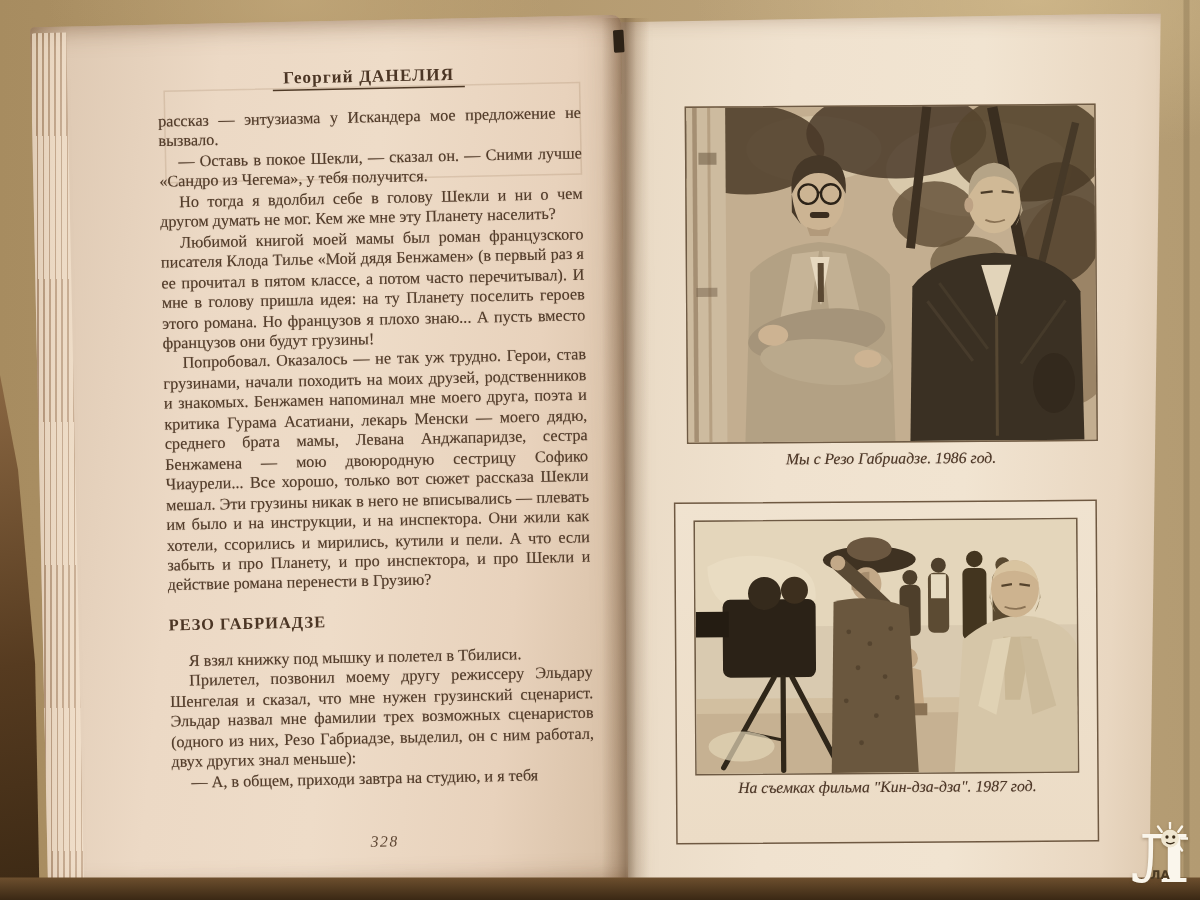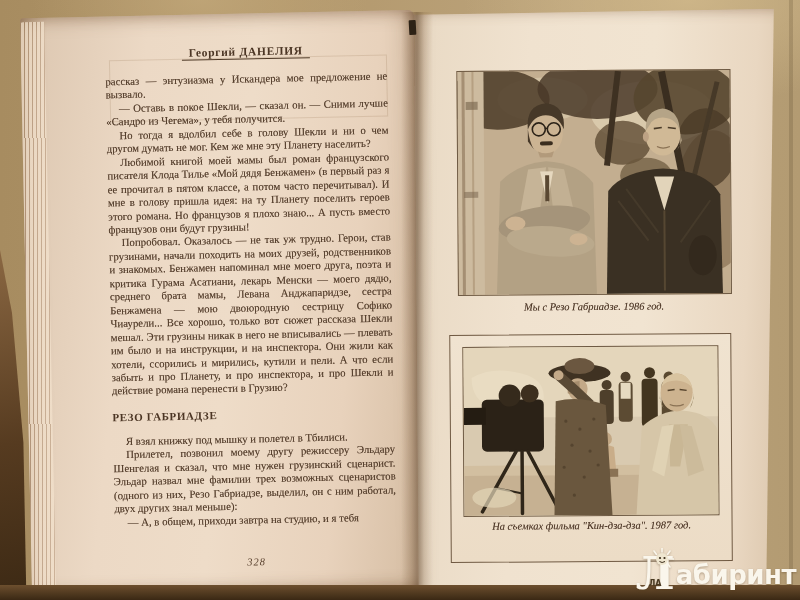--- a/index.html
+++ b/index.html
@@ -254,16 +254,15 @@
             <line x1="20" y1="19" x2="17.5" y2="15.5"></line>
           <line x1="4" y1="3" x2="6.5" y2="6.5"></line>
         </g>
         <circle cx="12" cy="11" r="6" fill="#efe6d0"></circle>
         <circle cx="10" cy="10" r="1.1" fill="#3a2c18"></circle>
           <circle cx="14.5" cy="10" r="1.1" fill="#3a2c18"></circle>
         <path d="M9.5 13.5 Q12 15.5 15 13.5" stroke="#3a2c18" stroke-width="1" fill="none"></path>
       </svg>
       <span class="wm-sub">ЛА</span>
     </div>
-    <span class="wm-rest">абиринт</span>
   </div>
 
 </div>
 
 </body></html>

